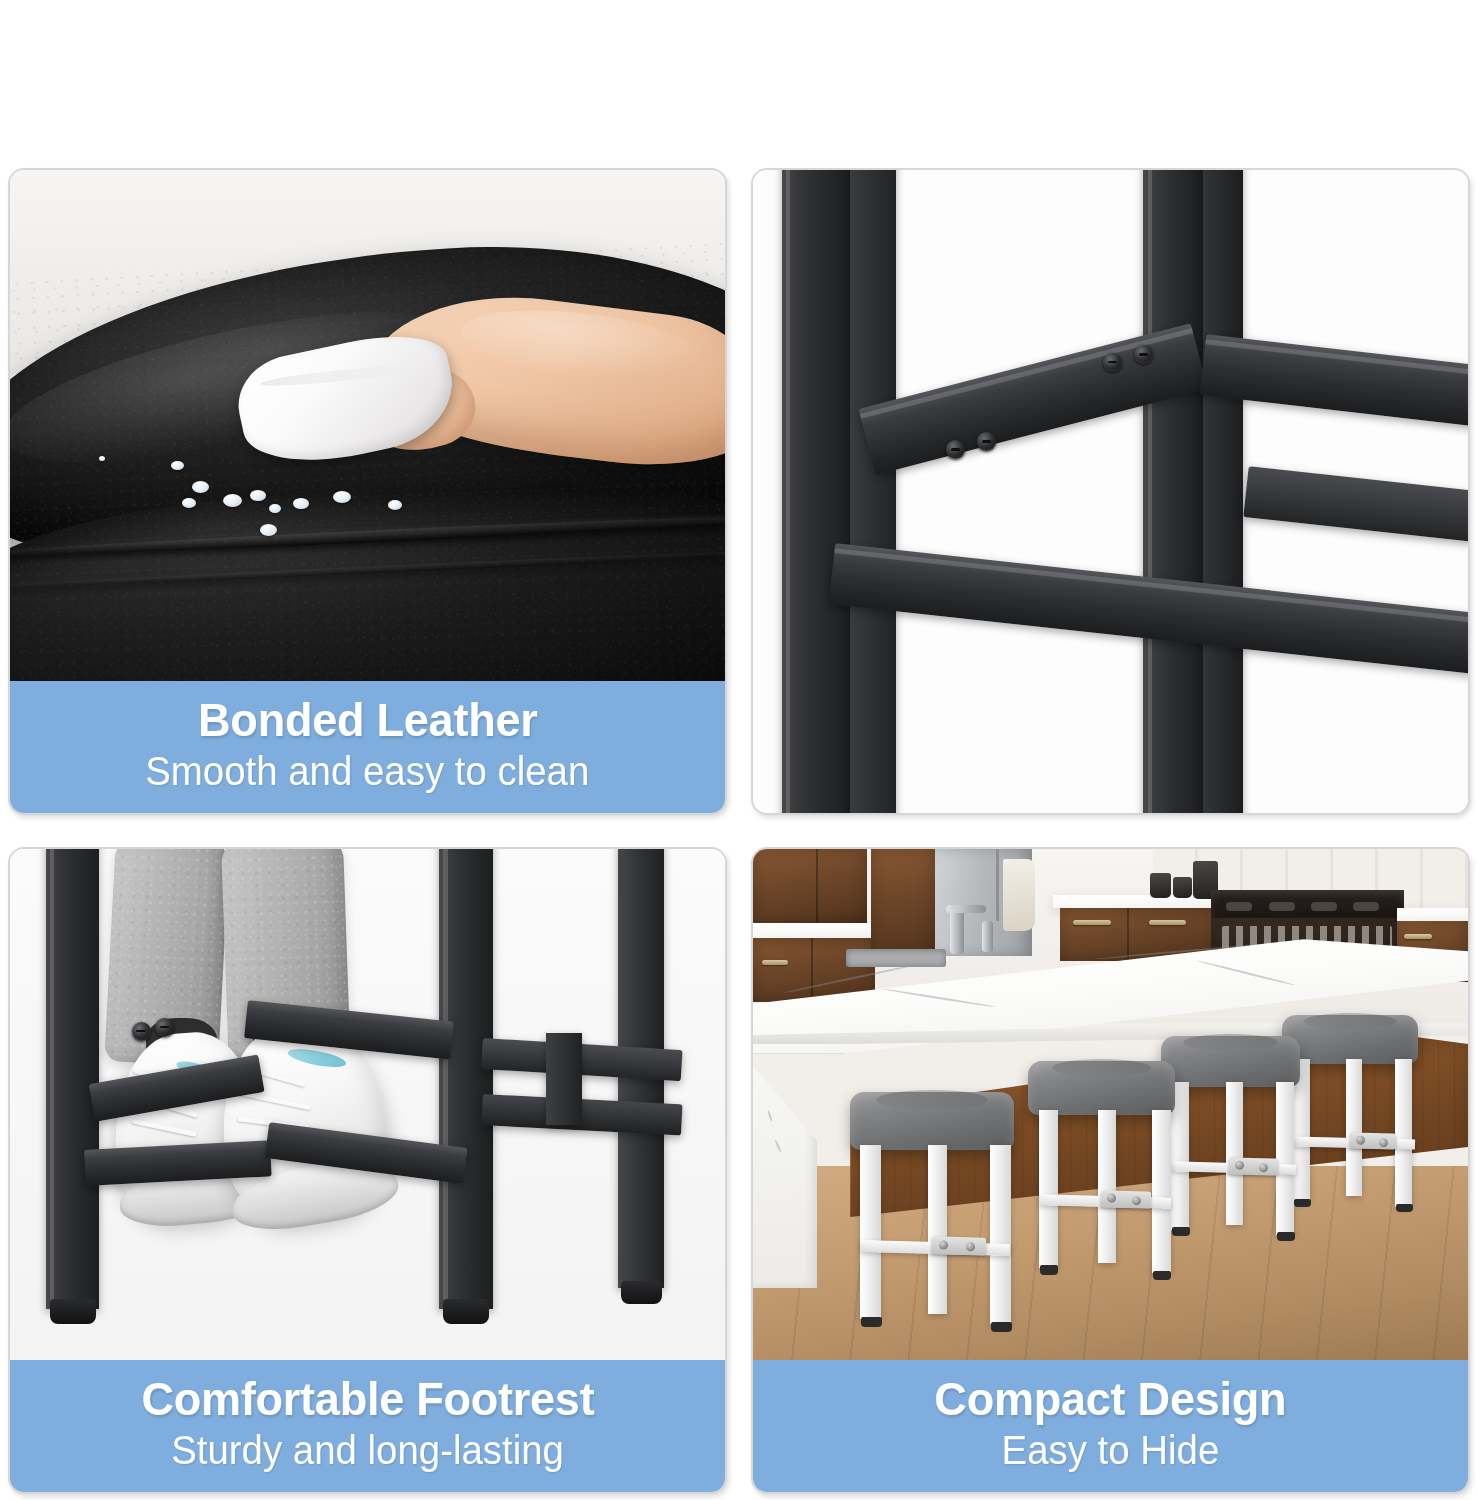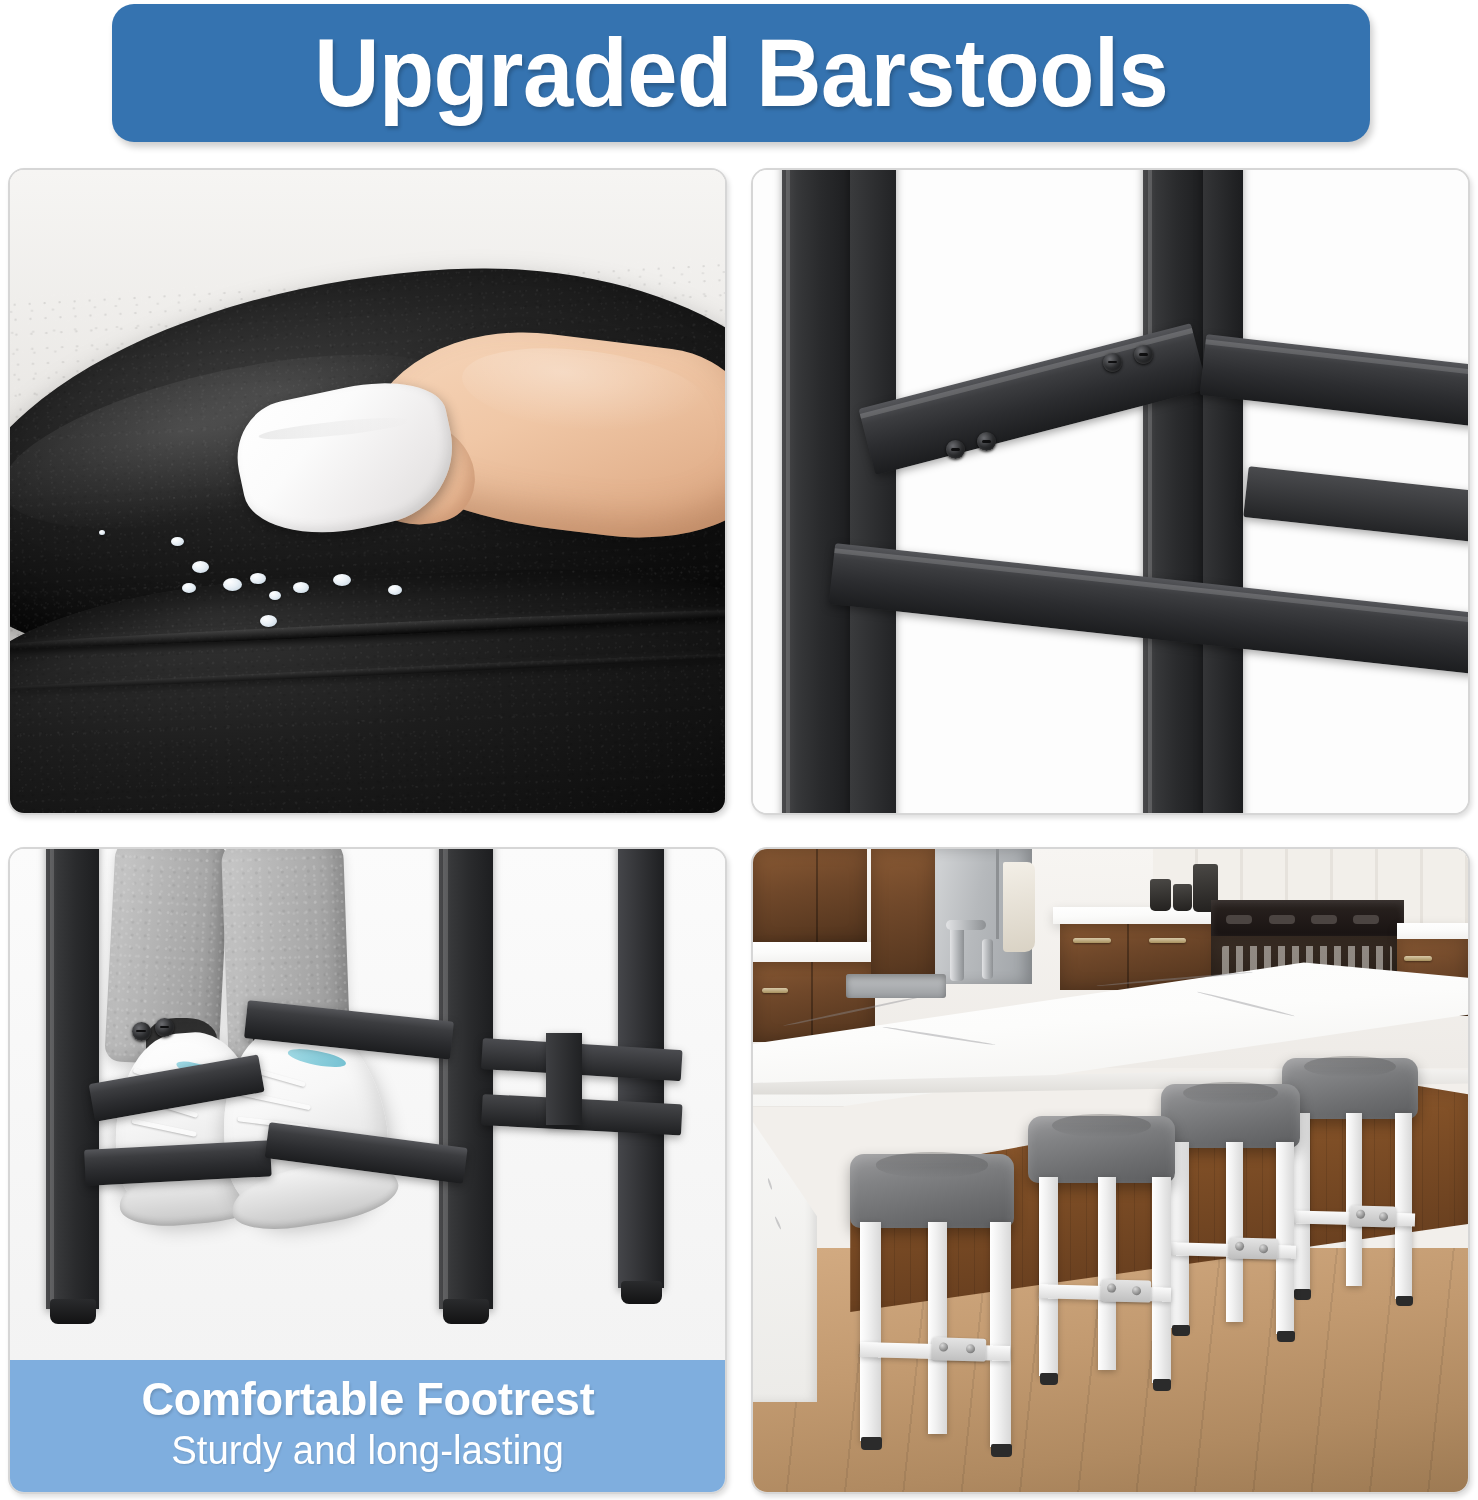--- a/index.html
+++ b/index.html
@@ -394,23 +394,20 @@
     position:absolute;
     background:#2b2b2b;
     border-radius:2px 2px 4px 4px;
   }
 </style>
 </head>
 <body>
 
 <div class="infographic">
 
-  <div class="header-banner">
-    <div class="header-title">Upgraded Barstools</div>
-  </div>
 
   <div class="panel-grid">
 
     <div class="panel">
       <div class="panel-photo">
         <div class="scene-leather">
           <div class="leather-wall"></div>
           <div class="leather-cushion-top">
             <div class="leather-grain"></div>
             <div class="leather-sheen"></div>
@@ -435,20 +432,24 @@
 
           <div class="hand">
             <div class="hand-knuckles"></div>
             <div class="hand-thumb"></div>
           </div>
           <div class="tissue">
             <div class="tissue-fold"></div>
           </div>
         </div>
       </div>
+      <div class="caption-bar">
+        <div class="caption-title">Bonded Leather</div>
+        <div class="caption-sub">Smooth and easy to clean</div>
+      </div>
     </div>
 
     <div class="panel">
       <div class="panel-photo">
         <div class="scene-tube">
 
           <div class="tube" style="left:4%;top:-2%;width:9.5%;height:104%;">
             <div class="tube-edge" style="left:6%;top:0;width:7%;height:100%;"></div>
           </div>
 
@@ -674,16 +675,20 @@
           <div class="stool-rail" style="left:15%;top:77%;width:21%;height:2.3%;transform:rotate(1.5deg);"></div>
           <div class="stool-plate" style="left:25%;top:76%;width:7.6%;height:3.6%;transform:rotate(1.5deg);">
             <div class="stool-bolt" style="left:12%;top:20%;"></div>
             <div class="stool-bolt" style="left:62%;top:28%;"></div>
           </div>
           <div class="stool-foot" style="left:15.1%;top:91.5%;width:2.9%;height:2%;"></div>
           <div class="stool-foot" style="left:33.3%;top:92.5%;width:2.9%;height:2%;"></div>
 
         </div>
       </div>
+      <div class="caption-bar">
+        <div class="caption-title">Compact Design</div>
+        <div class="caption-sub">Easy to Hide</div>
+      </div>
     </div>
 
   </div>
 </div>
 
 </body></html>

